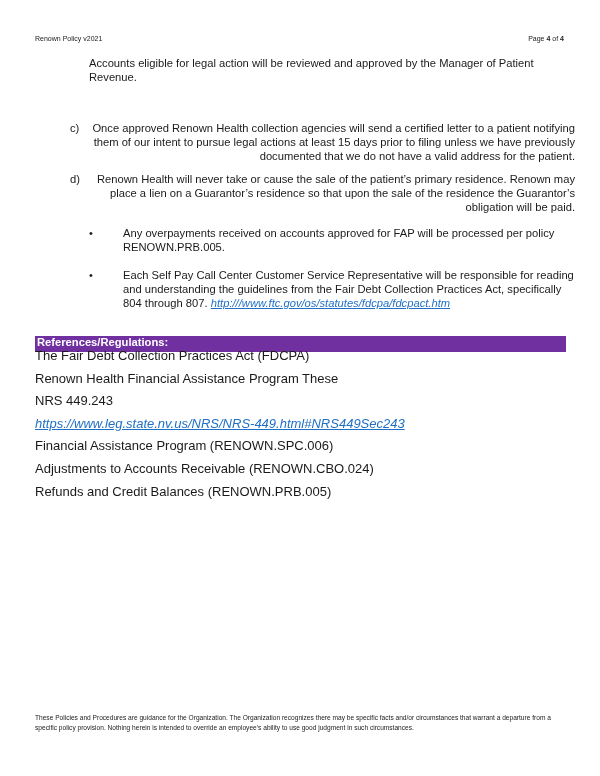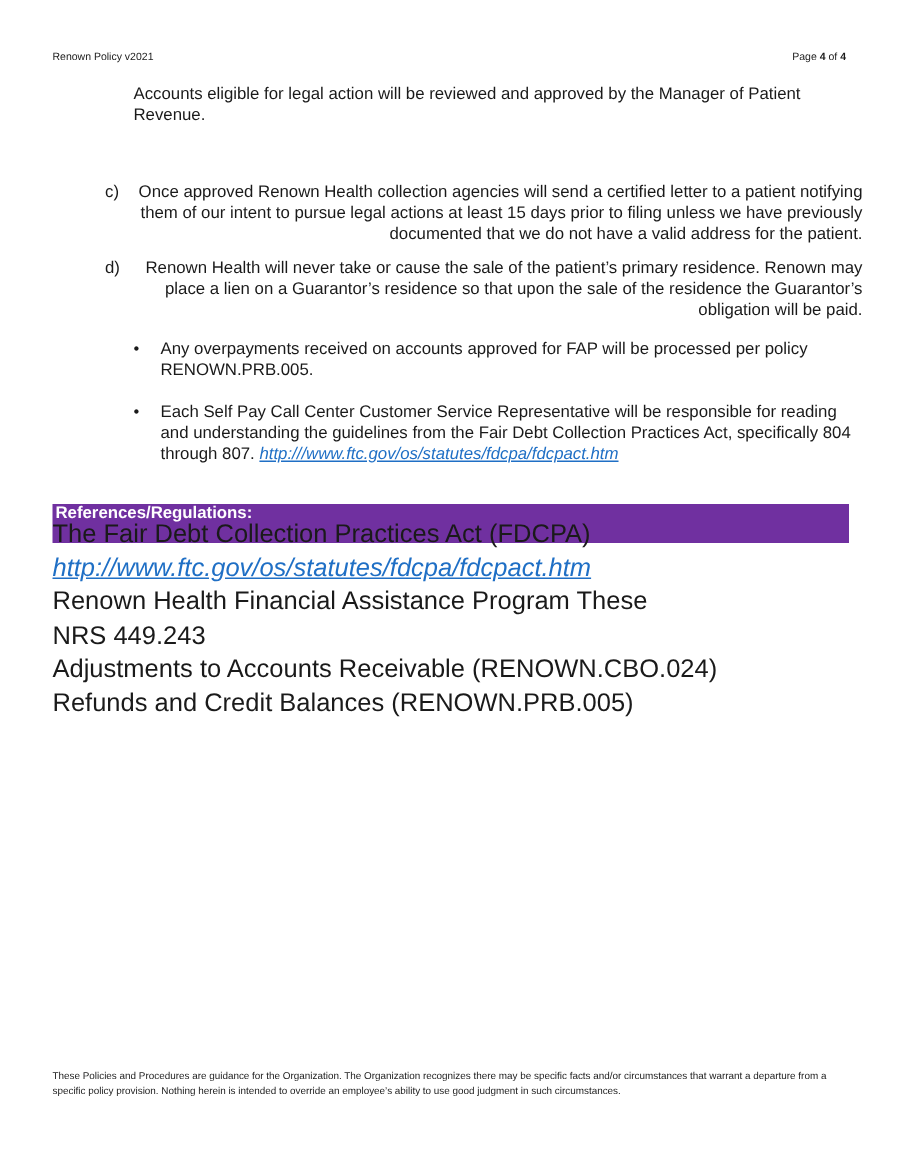--- a/index.html
+++ b/index.html
@@ -10,27 +10,27 @@
   .page-header .left { position: absolute; left: 0; top: 0; }
   .page-header .right { position: absolute; right: 1px; top: 0; }
   .page-header b { font-weight: bold; }
   .body-text { font-size: 11.2px; line-height: 14px; }
   .cont-para { position: absolute; left: 89px; top: 56px; width: 480px; }
   .list-item { position: absolute; left: 70px; width: 505px; }
   .list-item .marker { position: absolute; left: 0; top: 0; }
   .list-item .content { margin-left: 19px; text-align: right; }
   .bullet { position: absolute; left: 89px; width: 485px; }
   .bullet .dot { position: absolute; left: 0; top: 0; font-size: 11px; }
-  .bullet .content { margin-left: 18px; }
+  .bullet .content { margin-left: 34px; }
   a { color: #1f6fc5; text-decoration: underline; font-style: italic; }
-  .ref-header { position: absolute; left: 35px; top: 336px; width: 531px; height: 26px;
+  .ref-header { position: absolute; left: 35px; top: 336px; width: 531px; height: 16px;
                 background: #7030a0; color: #ffffff; font-weight: bold; font-size: 11.2px;
                 line-height: 13px; padding-left: 2px; box-sizing: border-box; }
   .refs { position: absolute; left: 35px; top: 349px; width: 540px; }
-  .ref-line { font-size: 17px; line-height: 13px; height: 13px; margin-bottom: 9.6px; white-space: nowrap; }
+  .ref-line { font-size: 13px; line-height: 13px; height: 13px; margin-bottom: 9.6px; white-space: nowrap; }
   .footer { position: absolute; left: 35px; top: 713px; width: 530px; font-size: 6.6px; line-height: 9.6px; color: #222; }
 </style>
 </head>
 <body>
 
 <div class="page-header">
   <span class="left">Renown Policy v2021</span>
   <span class="right"><span>Page </span><b>4</b><span> of </span><b>4</b></span>
 </div>
 
@@ -53,20 +53,21 @@
 
 <div class="bullet body-text" style="top:268px;">
   <span class="dot">•</span>
   <div class="content"><span>Each Self Pay Call Center Customer Service Representative will be responsible for reading and understanding the guidelines from the Fair Debt Collection Practices Act, specifically 804 through 807. </span><a href="#">http:///www.ftc.gov/os/statutes/fdcpa/fdcpact.htm</a></div>
 </div>
 
 <div class="ref-header">References/Regulations:</div>
 
 <div class="refs">
   <div class="ref-line">The Fair Debt Collection Practices Act (FDCPA)</div>
-  <div class="ref-line"><a href="#">http://www.ftc.gov/os/statutes/fdcpa/fdcpact.htm</a></div>
   <div class="ref-line">Renown Health Financial Assistance Program These</div>
   <div class="ref-line">NRS 449.243</div>
+  <div class="ref-line"><a href="#">https://www.leg.state.nv.us/NRS/NRS-449.html#NRS449Sec243</a></div>
+  <div class="ref-line">Financial Assistance Program (RENOWN.SPC.006)</div>
   <div class="ref-line">Adjustments to Accounts Receivable (RENOWN.CBO.024)</div>
   <div class="ref-line">Refunds and Credit Balances (RENOWN.PRB.005)</div>
 </div>
 
 <div class="footer">These Policies and Procedures are guidance for the Organization.  The Organization recognizes there may be specific facts and/or circumstances that warrant a departure from a specific policy provision.  Nothing herein is intended to override an employee’s ability to use good judgment in such circumstances.</div>
 
 </body></html>

